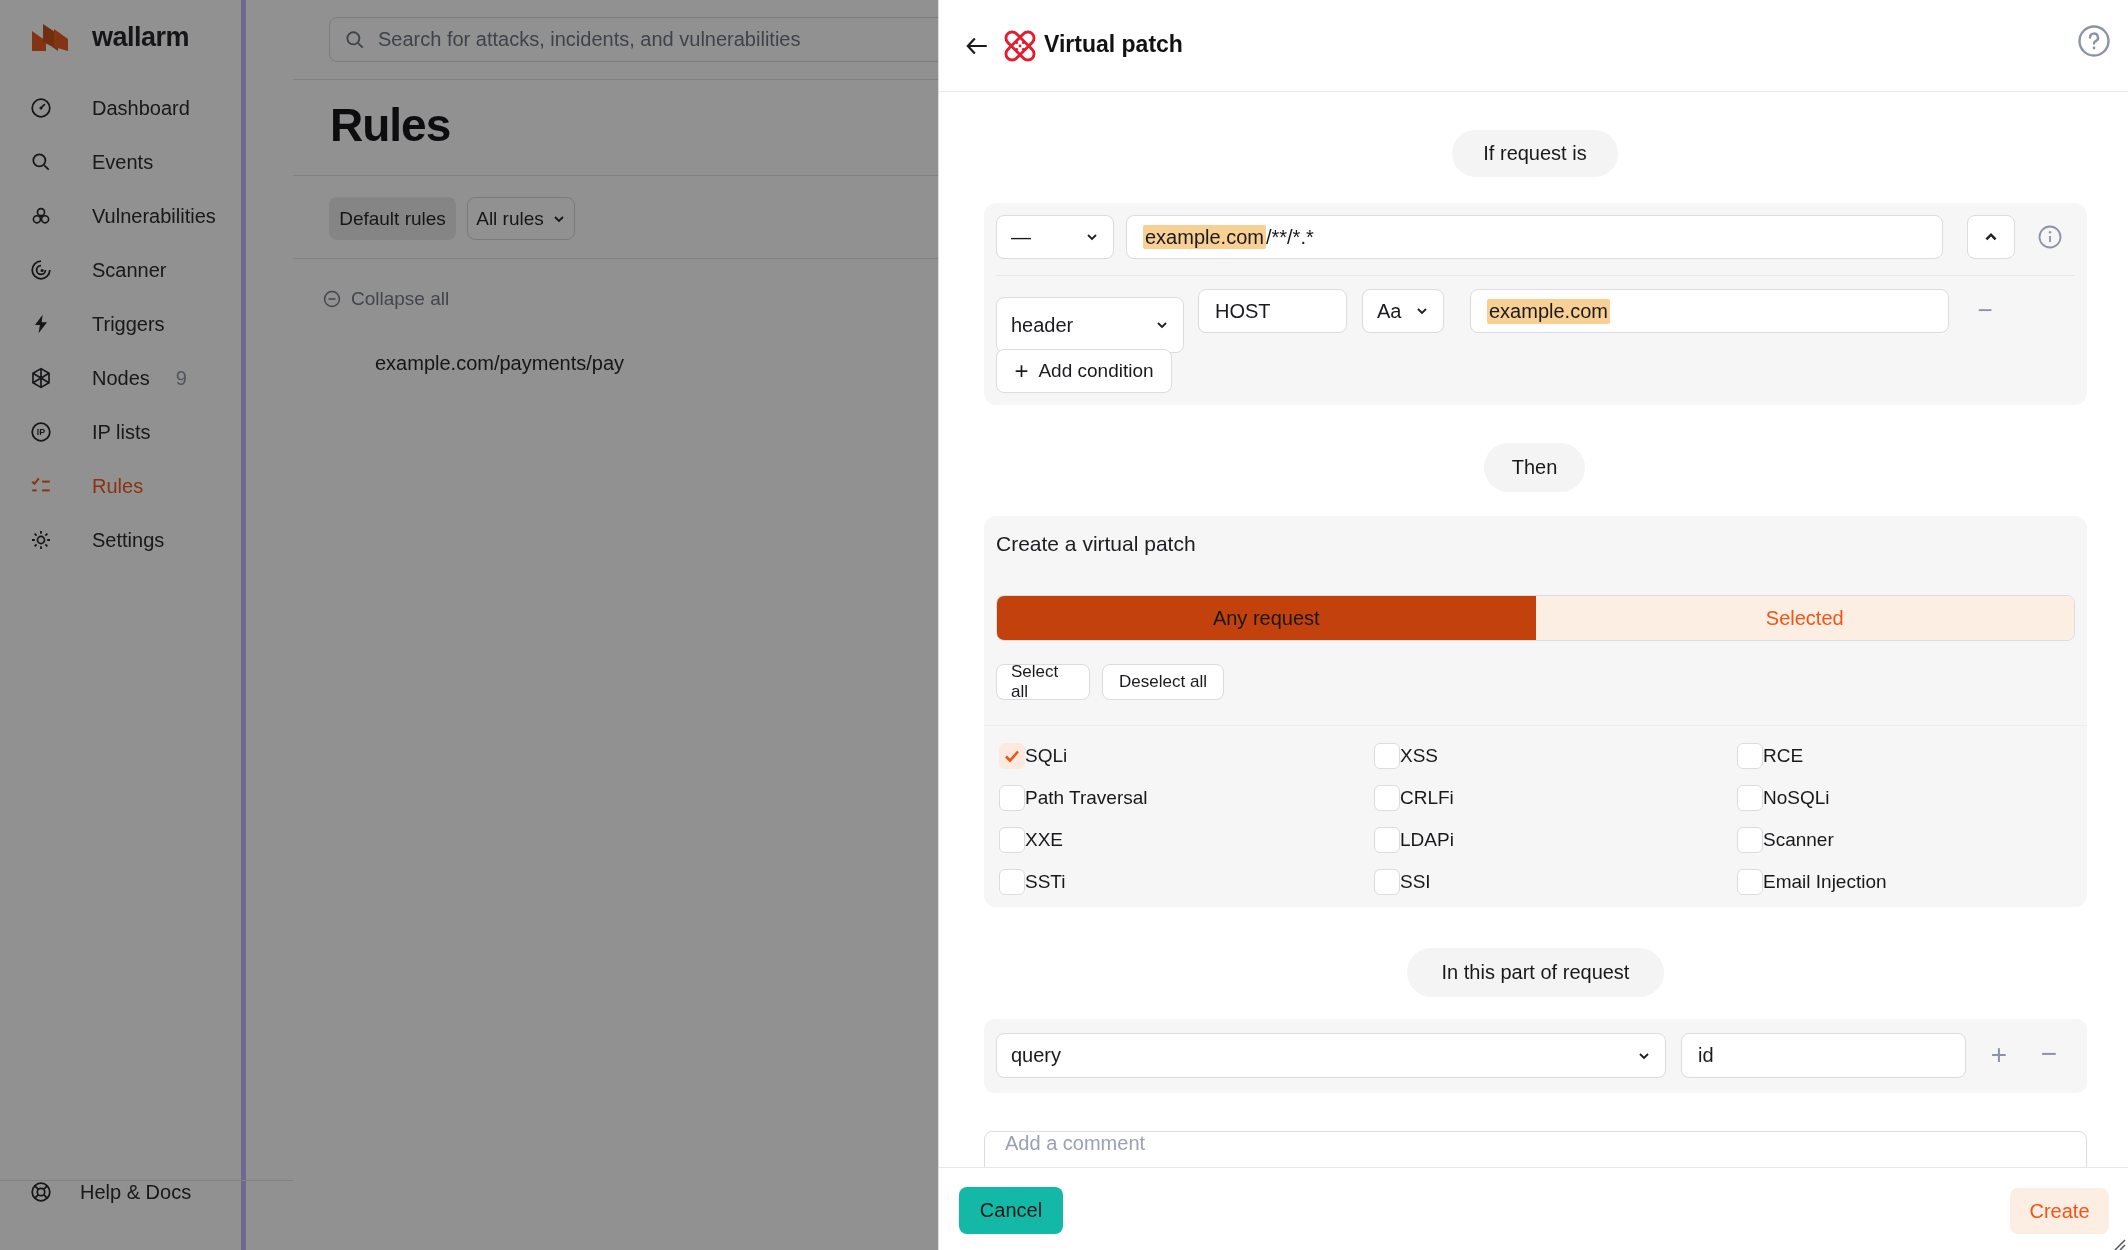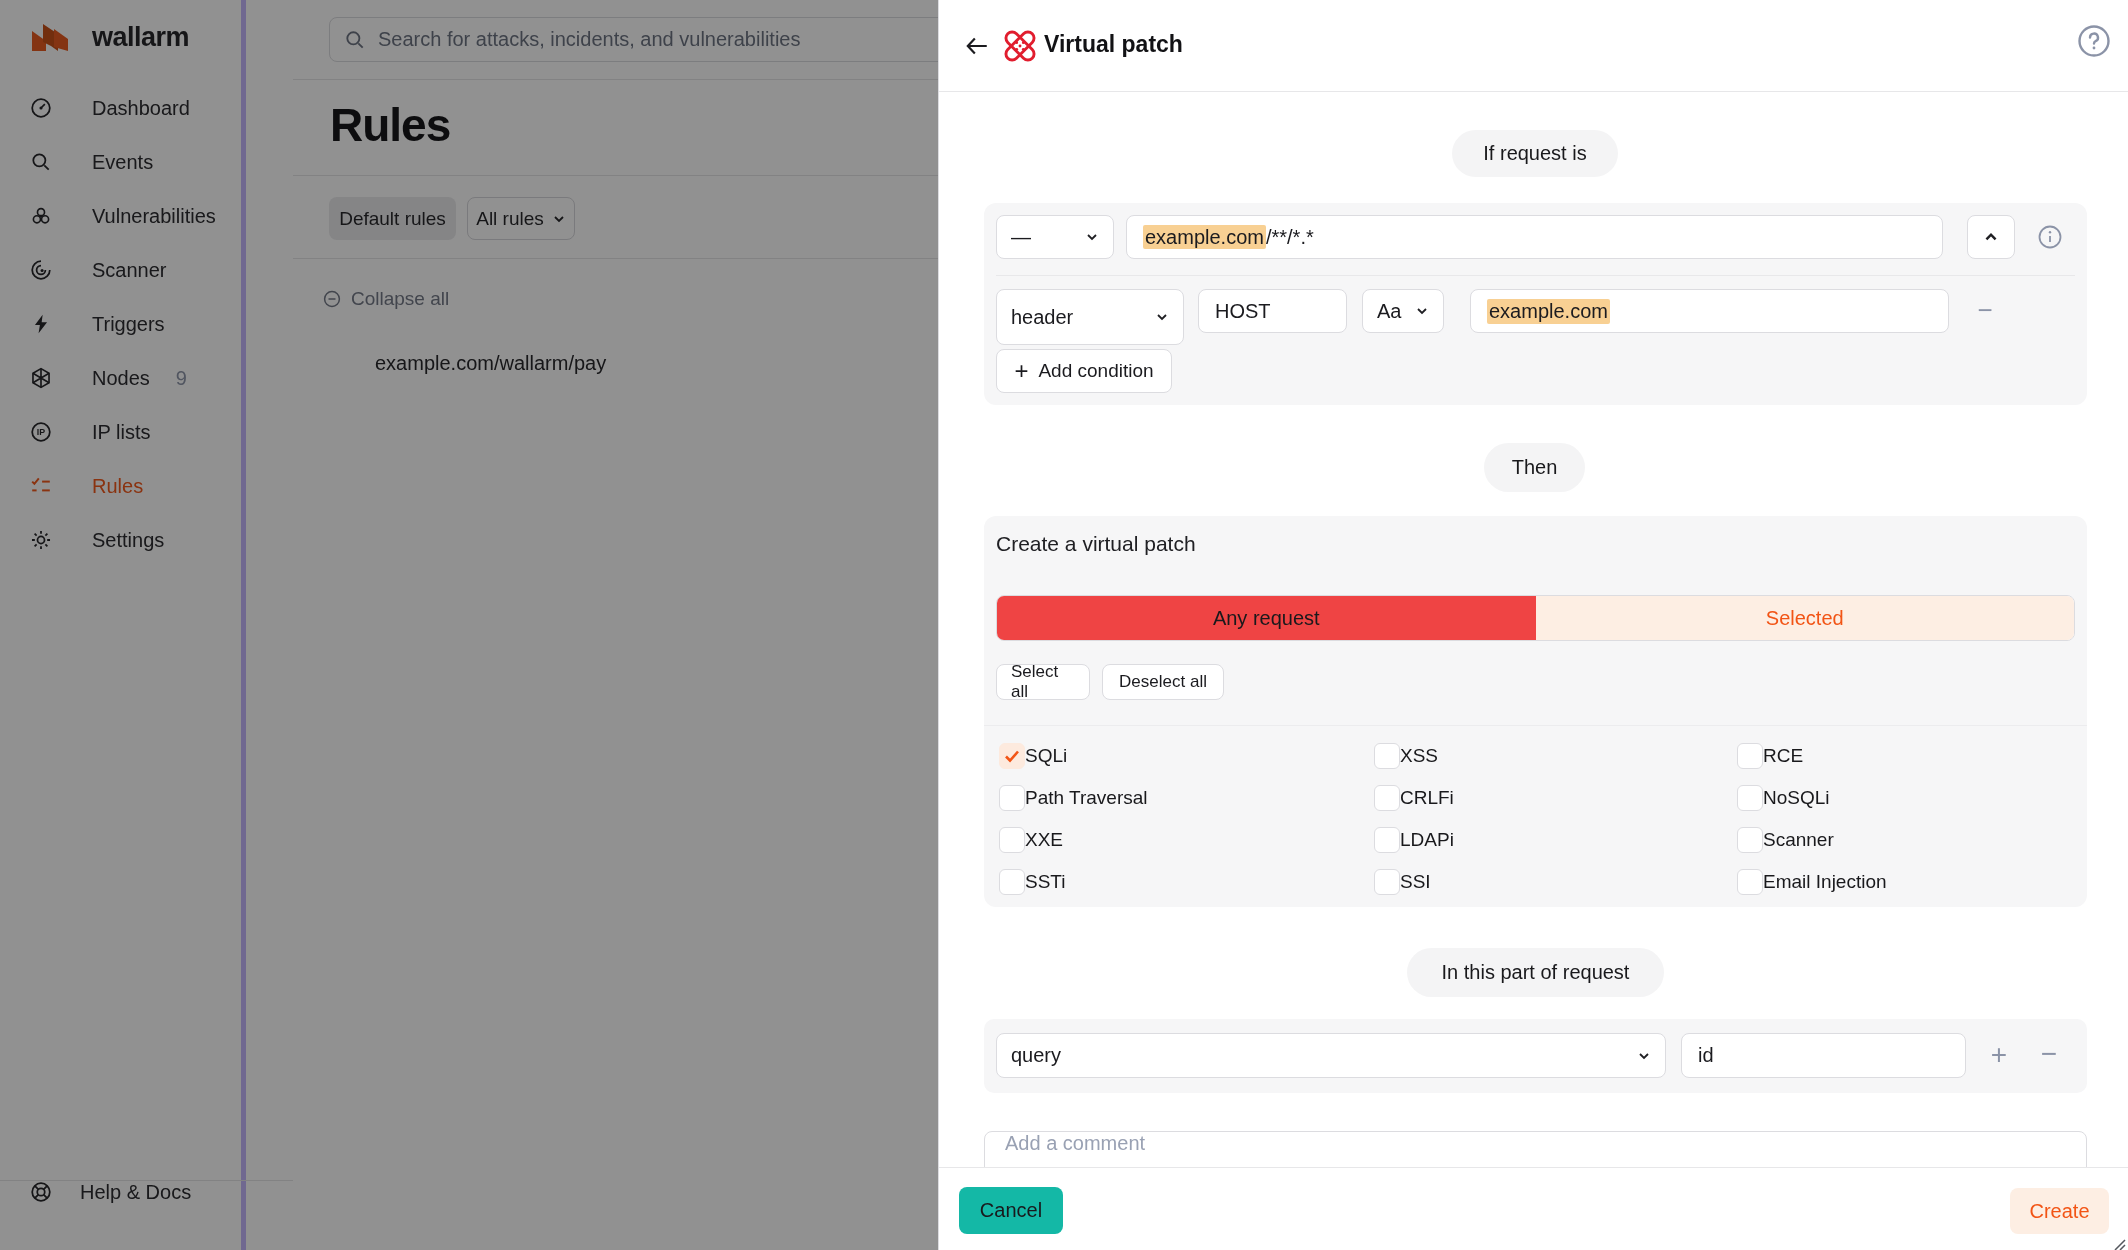--- a/index.html
+++ b/index.html
@@ -52,32 +52,32 @@
   .ctrl.select { justify-content:space-between; padding:0 14px; cursor:pointer; }
   .ctrl.input { padding:0 16px; }
   input.native { border:none; outline:none; background:transparent; font-family:"Liberation Sans", sans-serif; font-size:20px; color:#1b1b1f; width:100%; }
   .hl { background:#f8d093; border-radius:2px; padding:1px 2px; }
 
   .op-select   { left:12px;  top:12px; width:118px; height:44px; }
   .uri-input   { left:142px; top:12px; width:817px; height:44px; }
   .caret-btn   { left:983px; top:12px; width:48px;  height:44px; justify-content:center; cursor:pointer; }
   .info-icon   { position:absolute; left:1053px; top:21px; width:26px; height:26px; color:#8b93a7; }
   .cond-divider{ position:absolute; left:12px; right:12px; top:72px; height:1px; background:#e8e8ea; }
-  .type-select { left:12px;  top:86px; width:188px; height:56px; }
+  .type-select { left:12px;  top:94px; width:188px; height:56px; }
   .name-input  { left:214px; top:86px; width:149px; height:44px; }
   .case-select { left:378px; top:86px; width:82px;  height:44px; }
   .val-input   { left:486px; top:86px; width:479px; height:44px; }
   .minus-icon  { position:absolute; left:990px; top:97px; width:22px; height:22px; color:#8b93a7; font-size:26px; line-height:20px; text-align:center; cursor:pointer; }
   .add-cond-btn{ left:12px; top:146px; width:176px; height:44px; justify-content:center; gap:10px; font-size:19px; cursor:pointer; }
   .plus-glyph  { font-size:24px; font-weight:400; line-height:20px; }
 
   .patch-card { left:45px; top:516px; width:1103px; height:391px; }
   .card-title { position:absolute; left:12px; top:16px; font-size:21px; font-weight:500; color:#202024; }
   .segmented { position:absolute; left:12px; top:79px; width:1079px; height:46px; border:1px solid #dcdce0; border-radius:8px; overflow:hidden; display:flex; background:#fff; }
-  .seg { flex:1; display:flex; align-items:center; justify-content:center; font-size:20px; cursor:pointer; border:none; background:#ef4444; font-family:inherit; color:#19191c; }
+  .seg { flex:1; display:flex; align-items:center; justify-content:center; font-size:20px; cursor:pointer; border:none; background:#c2410c; font-family:inherit; color:#19191c; }
   .seg.selected { background:#fdeee3; color:#f25415; }
   .small-btn { position:absolute; top:148px; height:36px; background:#fff; border:1px solid #dcdce0; border-radius:8px; display:flex; align-items:center; justify-content:center; font-size:17px; color:#1b1b1f; cursor:pointer; padding:0 14px; }
   .select-all { left:12px; width:94px; }
   .deselect-all { left:118px; width:122px; }
   .card-divider { position:absolute; left:0; right:0; top:209px; height:1px; background:#ececee; }
   .cb-col { position:absolute; top:227px; display:flex; flex-direction:column; gap:16px; }
   .cb-col.c1 { left:15px; } .cb-col.c2 { left:390px; } .cb-col.c3 { left:753px; }
   .cb-row { display:flex; align-items:center; height:26px; }
   .checkbox { width:26px; height:26px; border:1px solid #dcdce0; border-radius:6px; background:#fff; display:flex; align-items:center; justify-content:center; cursor:pointer; }
   .checkbox svg { display:none; }
@@ -238,21 +238,21 @@
         </svg>
     </div>
     <div class="divider-h" style="top:258px;"></div>
     <div class="collapse-all">
       <svg width="18" height="18" viewBox="0 0 18 18" fill="none" stroke="#707684" stroke-width="1.5">
           <circle cx="9" cy="9" r="7.4"></circle>
           <path d="M5.5 9 H12.5"></path>
         </svg>
       <span>Collapse all</span>
     </div>
-    <div class="rule-item">example.com/wallarm/pay</div>
+    <div class="rule-item">example.com/payments/pay</div>
   </div>
 
   <div class="dim"></div>
 
   <div class="panel">
 
     <div class="panel-header">
       <div class="back-btn">
         <svg width="26" height="26" viewBox="0 0 24 24" fill="none" stroke="currentColor" stroke-width="2">
             <path d="M21 12 H4 M10 5 L3.5 12 L10 19"></path>

